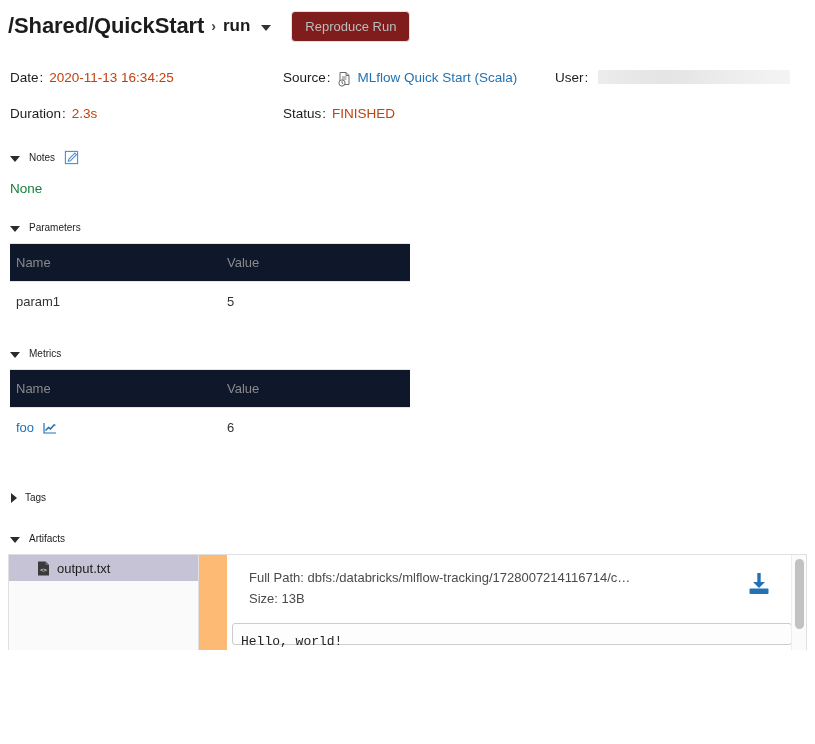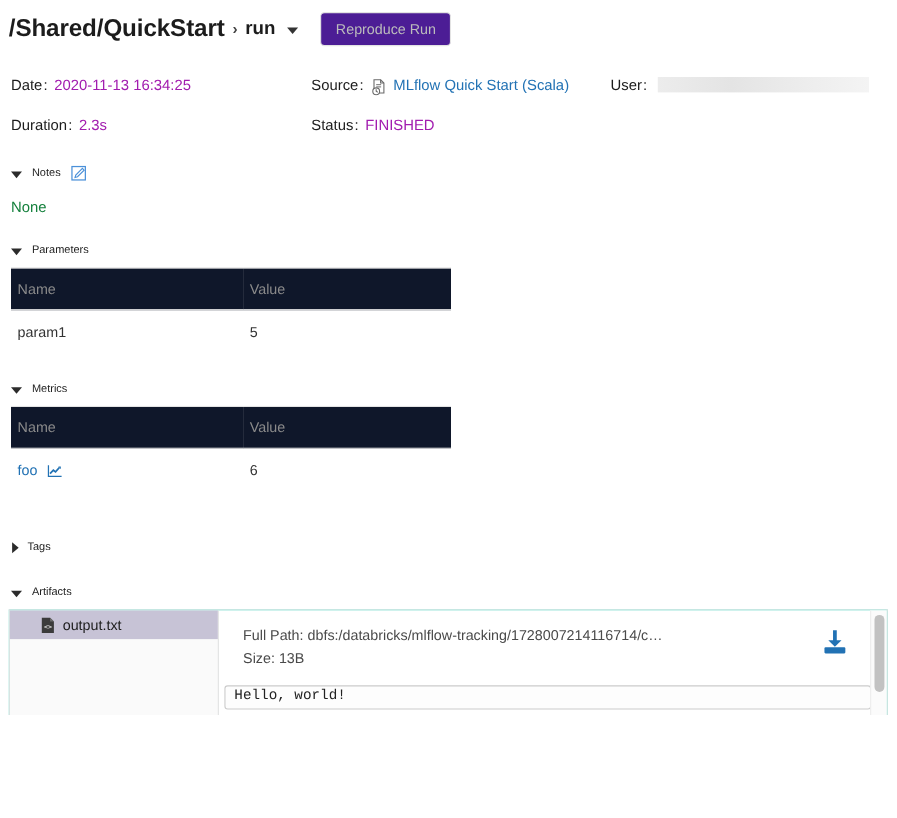--- a/index.html
+++ b/index.html
@@ -47,21 +47,21 @@
     border-right: 5px solid transparent;
     border-top: 6px solid #333;
     margin-left: 11px;
     margin-top: 3px;
     cursor: pointer;
   }
   .reproduce-btn {
     margin-left: 20px;
     font-size: 13px;
     color: #bcbcbc;
-    background: #4c1d95;
+    background: #7f1d1d;
     border: 1px solid #e3e3e3;
     border-radius: 4px;
     padding: 7px 13px;
     font-family: "Liberation Sans", sans-serif;
   }
 
   
   .meta {
     position: relative;
     margin-top: 22px;
@@ -80,21 +80,21 @@
     align-items: center;
   }
   .meta-cell.c1 { width: 273px; }
   .meta-cell.c2 { width: 272px; }
   .meta-label {
     color: #1c1c1c;
     font-weight: normal;
   }
   .meta-label .colon { margin-left: 1px; margin-right: 6px; }
   .meta-value {
-    color: #a21caf;
+    color: #c2410c;
   }
   .source-link {
     color: #2272b4;
     text-decoration: none;
     cursor: pointer;
   }
   .user-redacted {
     display: inline-block;
     width: 192px;
     height: 14px;
@@ -191,22 +191,23 @@
   
   .artifacts-wrap {
     margin-left: 8px;
     margin-top: 10px;
     width: 799px;
     height: 96px;
     display: flex;
     border: 1px solid #e0e0e0;
     border-bottom: none;
     box-sizing: border-box;
-    background: #5eead4;
-    position: relative;
+    background: #fdba74;
+    position: relative;
+    gap: 28px;
   }
   .artifact-tree {
     width: 190px;
     background: #fafafa;
     border-right: 1px solid #e0e0e0;
     box-sizing: border-box;
     padding-top: 0;
   }
   .artifact-item {
     display: flex;
@@ -245,21 +246,21 @@
     cursor: pointer;
   }
   .preview-box {
     margin: 6px 14px 0 5px;
     border: 1px solid #cccccc;
     border-radius: 3px;
     background: #fdfdfd;
     font-family: "Liberation Mono", monospace;
     font-size: 13px;
     color: #222;
-    padding: 0 8px;
+    padding: 10px 8px;
     height: 22px;
     box-sizing: border-box;
   }
   .scrollbar {
     position: absolute;
     right: 0;
     top: 0;
     width: 15px;
     height: 100%;
     background: #fbfbfb;

